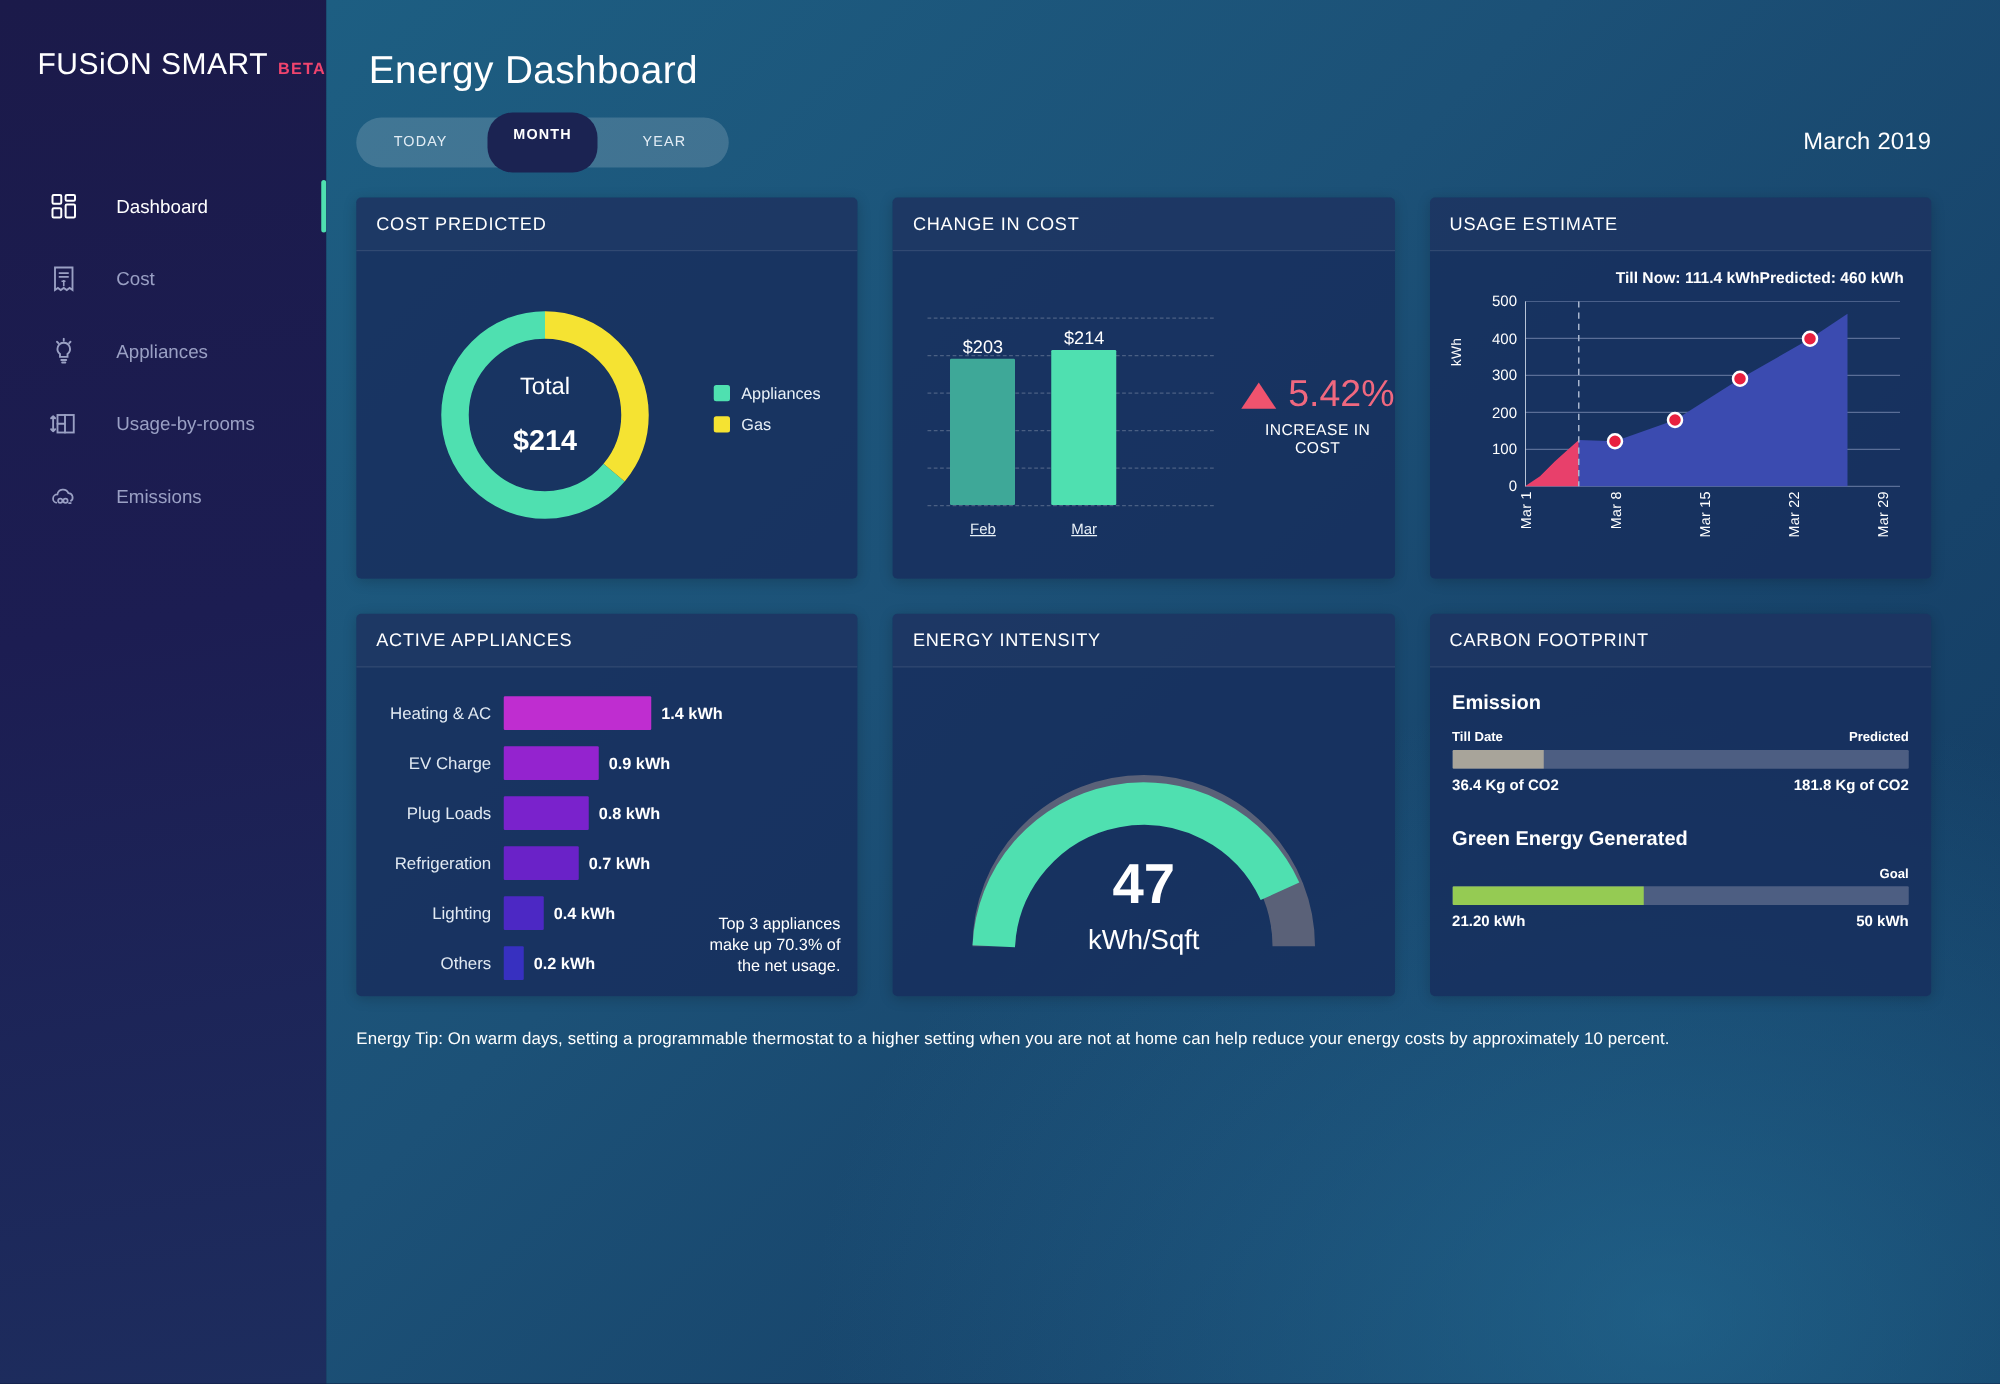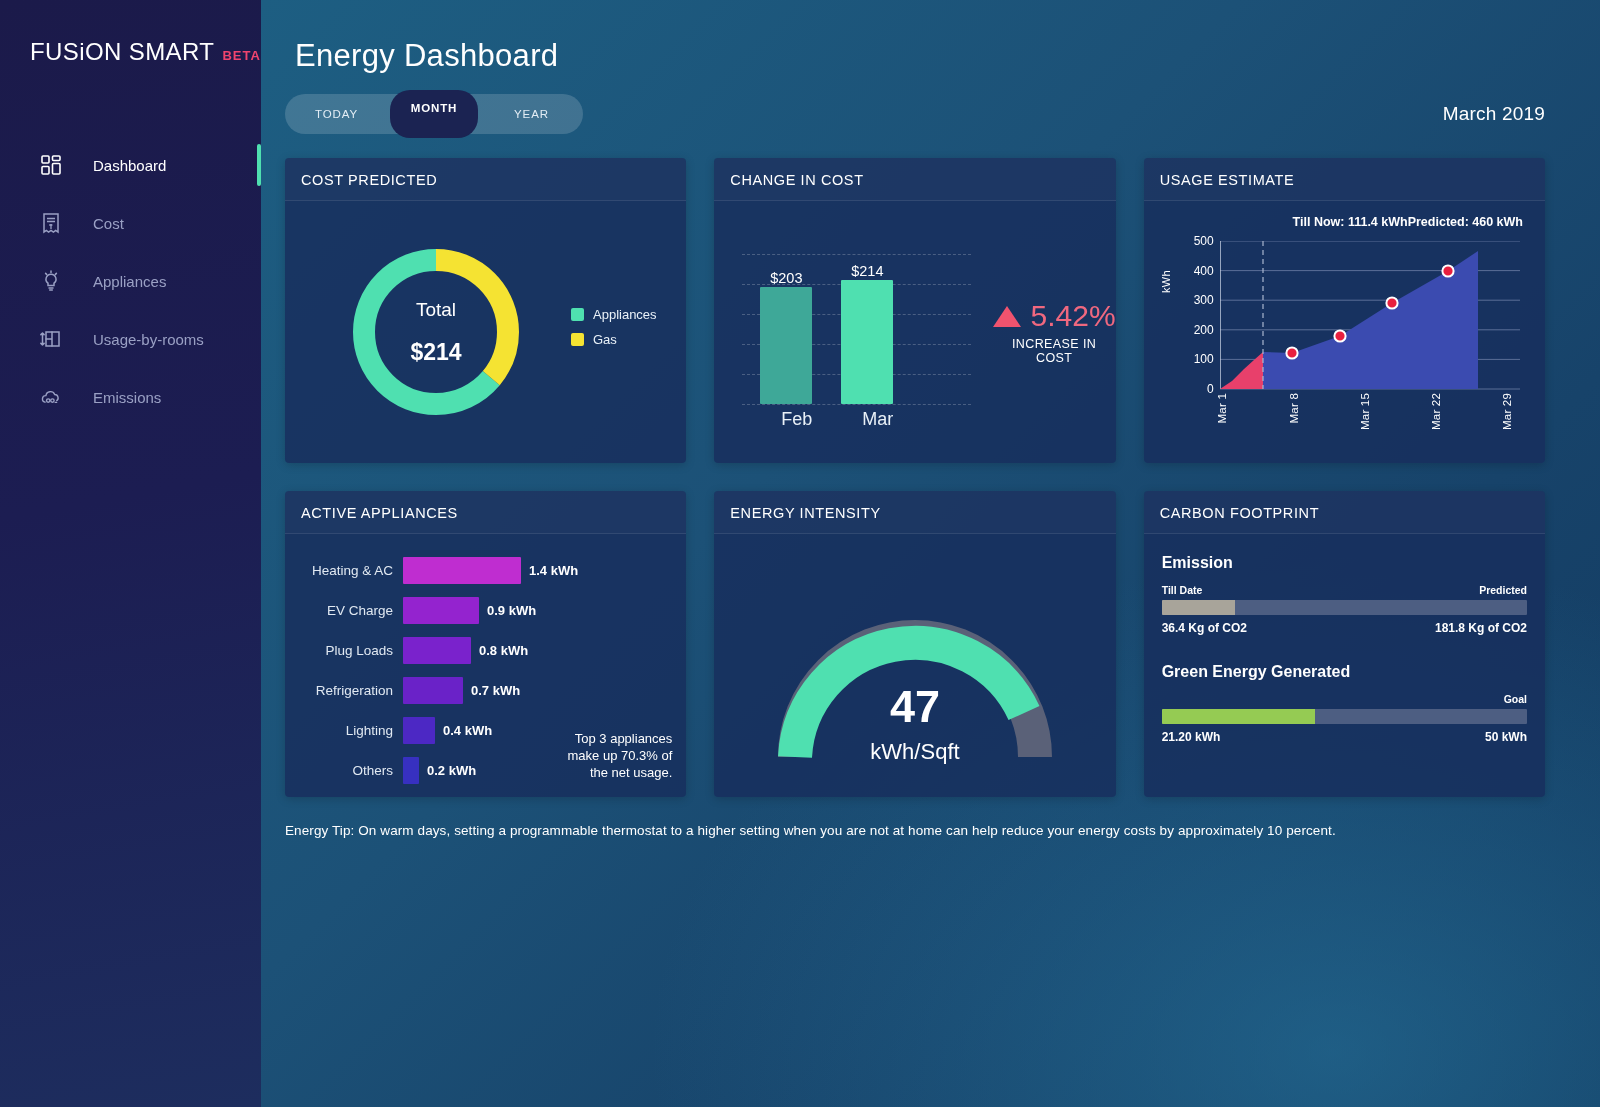--- a/index.html
+++ b/index.html
@@ -117,21 +117,21 @@
     position: absolute; left: 0; right: 0; height: 0;
     border-top: 1px dashed rgba(255,255,255,.22);
   }
   .bars { position: absolute; left: 18px; right: 10px; top: 22px; bottom: 28px; display: flex; gap: 29px; align-items: flex-end; }
   .barcol { width: 52px; position: relative; display: flex; flex-direction: column; justify-content: flex-end; height: 100%; }
   .bar { width: 52px; border-radius: 1px; }
   .bar-val {
     position: absolute; width: 52px; text-align: center;
     color: #ffffff; font-size: 14.5px; font-weight: 500;
   }
-  .bar-lbl { position: absolute; bottom: -26px; width: 52px; text-align: right; color: #e9f1f8; font-size: 18px; }
+  .bar-lbl { position: absolute; bottom: -26px; width: 52px; text-align: center; color: #e9f1f8; font-size: 12px; text-decoration: underline; }
   .cic-stat { margin-left: 22px; text-align: center; }
   .cic-pct { display: flex; align-items: center; gap: 10px; }
   .tri {
     width: 0; height: 0;
     border-left: 14px solid transparent; border-right: 14px solid transparent;
     border-bottom: 21px solid #f0536e;
   }
   .pct-num { color: #f0687f; font-size: 30px; font-weight: 400; }
   .cic-sub { color: #ffffff; font-size: 12.5px; letter-spacing: .4px; margin-top: 4px; }
 

